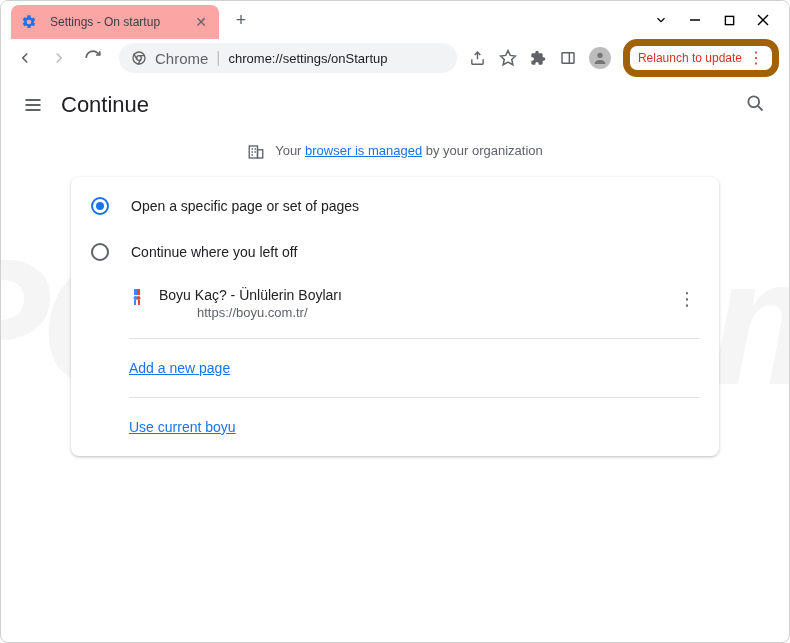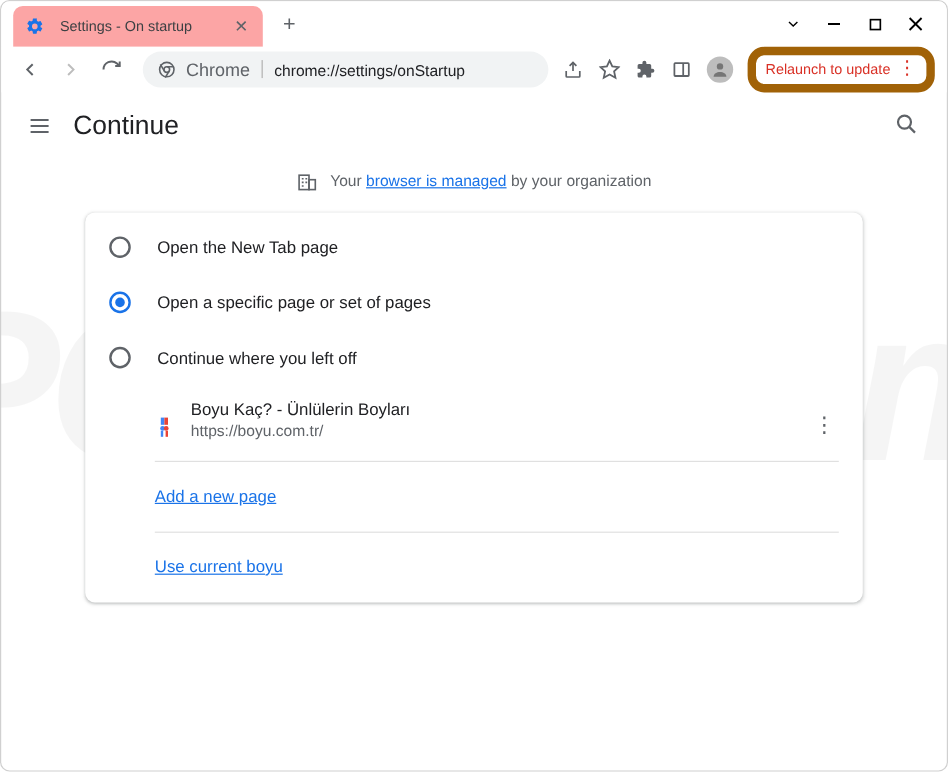--- a/index.html
+++ b/index.html
@@ -48,25 +48,25 @@
 
 .content { padding: 0 70px; position: relative; z-index: 1; }
 .section-title { font-size: 14px; color: #3c4043; margin-bottom: 14px; padding-left: 20px; }
 .card { background: #fff; border-radius: 8px; box-shadow: 0 1px 2px rgba(60,64,67,0.2), 0 1px 3px 1px rgba(60,64,67,0.1); padding: 6px 0; }
 .radio-row { display: flex; align-items: center; padding: 14px 20px; cursor: pointer; gap: 22px; }
 .radio { width: 18px; height: 18px; border: 2px solid #5f6368; border-radius: 50%; position: relative; flex-shrink: 0; }
 .radio.checked { border-color: #1a73e8; }
 .radio.checked::after { content: ''; position: absolute; width: 8px; height: 8px; background: #1a73e8; border-radius: 50%; top: 3px; left: 3px; }
 .radio-label { font-size: 14px; color: #202124; }
 .sub-section { padding-left: 58px; padding-right: 20px; }
-.page-item { display: flex; align-items: flex-end; padding: 12px 0; gap: 14px; }
+.page-item { display: flex; align-items: flex-start; padding: 12px 0; gap: 14px; }
 .favicon { width: 16px; height: 20px; flex-shrink: 0; }
 .page-info { flex: 1; }
 .page-title { font-size: 14px; color: #202124; }
-.page-url { font-size: 13px; color: #5f6368; margin-top: 2px; }
+.page-url { font-size: 13px; color: #5f6368; margin-top: 2px; margin-left: 38px; }
 .more-btn { width: 24px; height: 24px; color: #5f6368; cursor: pointer; display: flex; align-items: center; justify-content: center; font-size: 18px; }
 .divider { height: 1px; background: #e0e0e0; margin: 6px 0; }
 .link-row { padding: 14px 0; }
 .link-row a { color: #1a73e8; font-size: 14px; text-decoration: underline; cursor: pointer; }
 
 svg { display: block; }
 </style>
 </head>
 <body>
 
@@ -207,24 +207,20 @@
         <line x1="6" y1="16" x2="8" y2="16"></line>
       </svg>
   </span>
   <span>
     <span>Your </span><a href="#">browser is managed</a><span> by your organization</span>
   </span>
 </div>
 
 <div class="content">
   <div class="card">
-    <div class="radio-row">
-      <span class="radio"></span>
-      <span class="radio-label">Open the New Tab page</span>
-    </div>
     <div class="radio-row">
       <span class="radio checked"></span>
       <span class="radio-label">Open a specific page or set of pages</span>
     </div>
     <div class="radio-row">
       <span class="radio"></span>
       <span class="radio-label">Continue where you left off</span>
     </div>
     <div class="sub-section">
       <div class="page-item">

